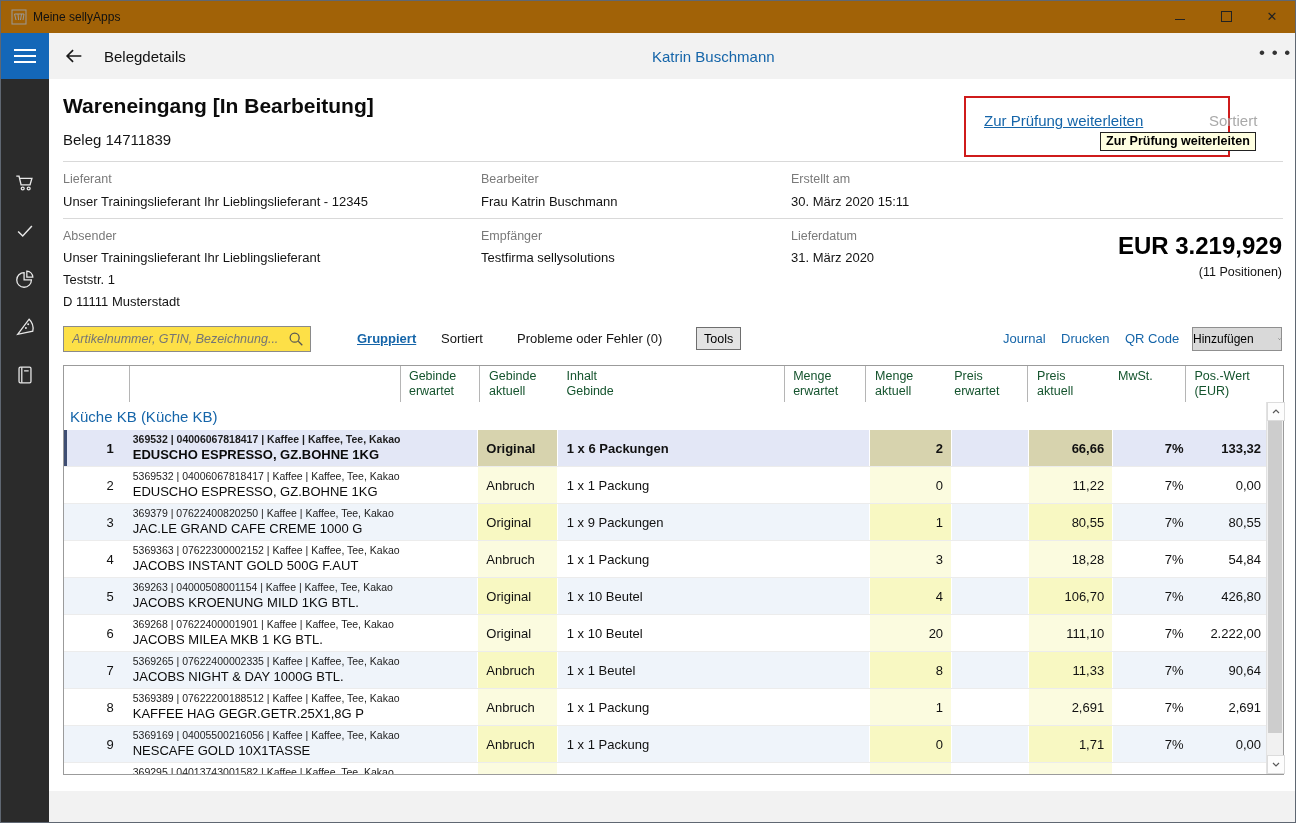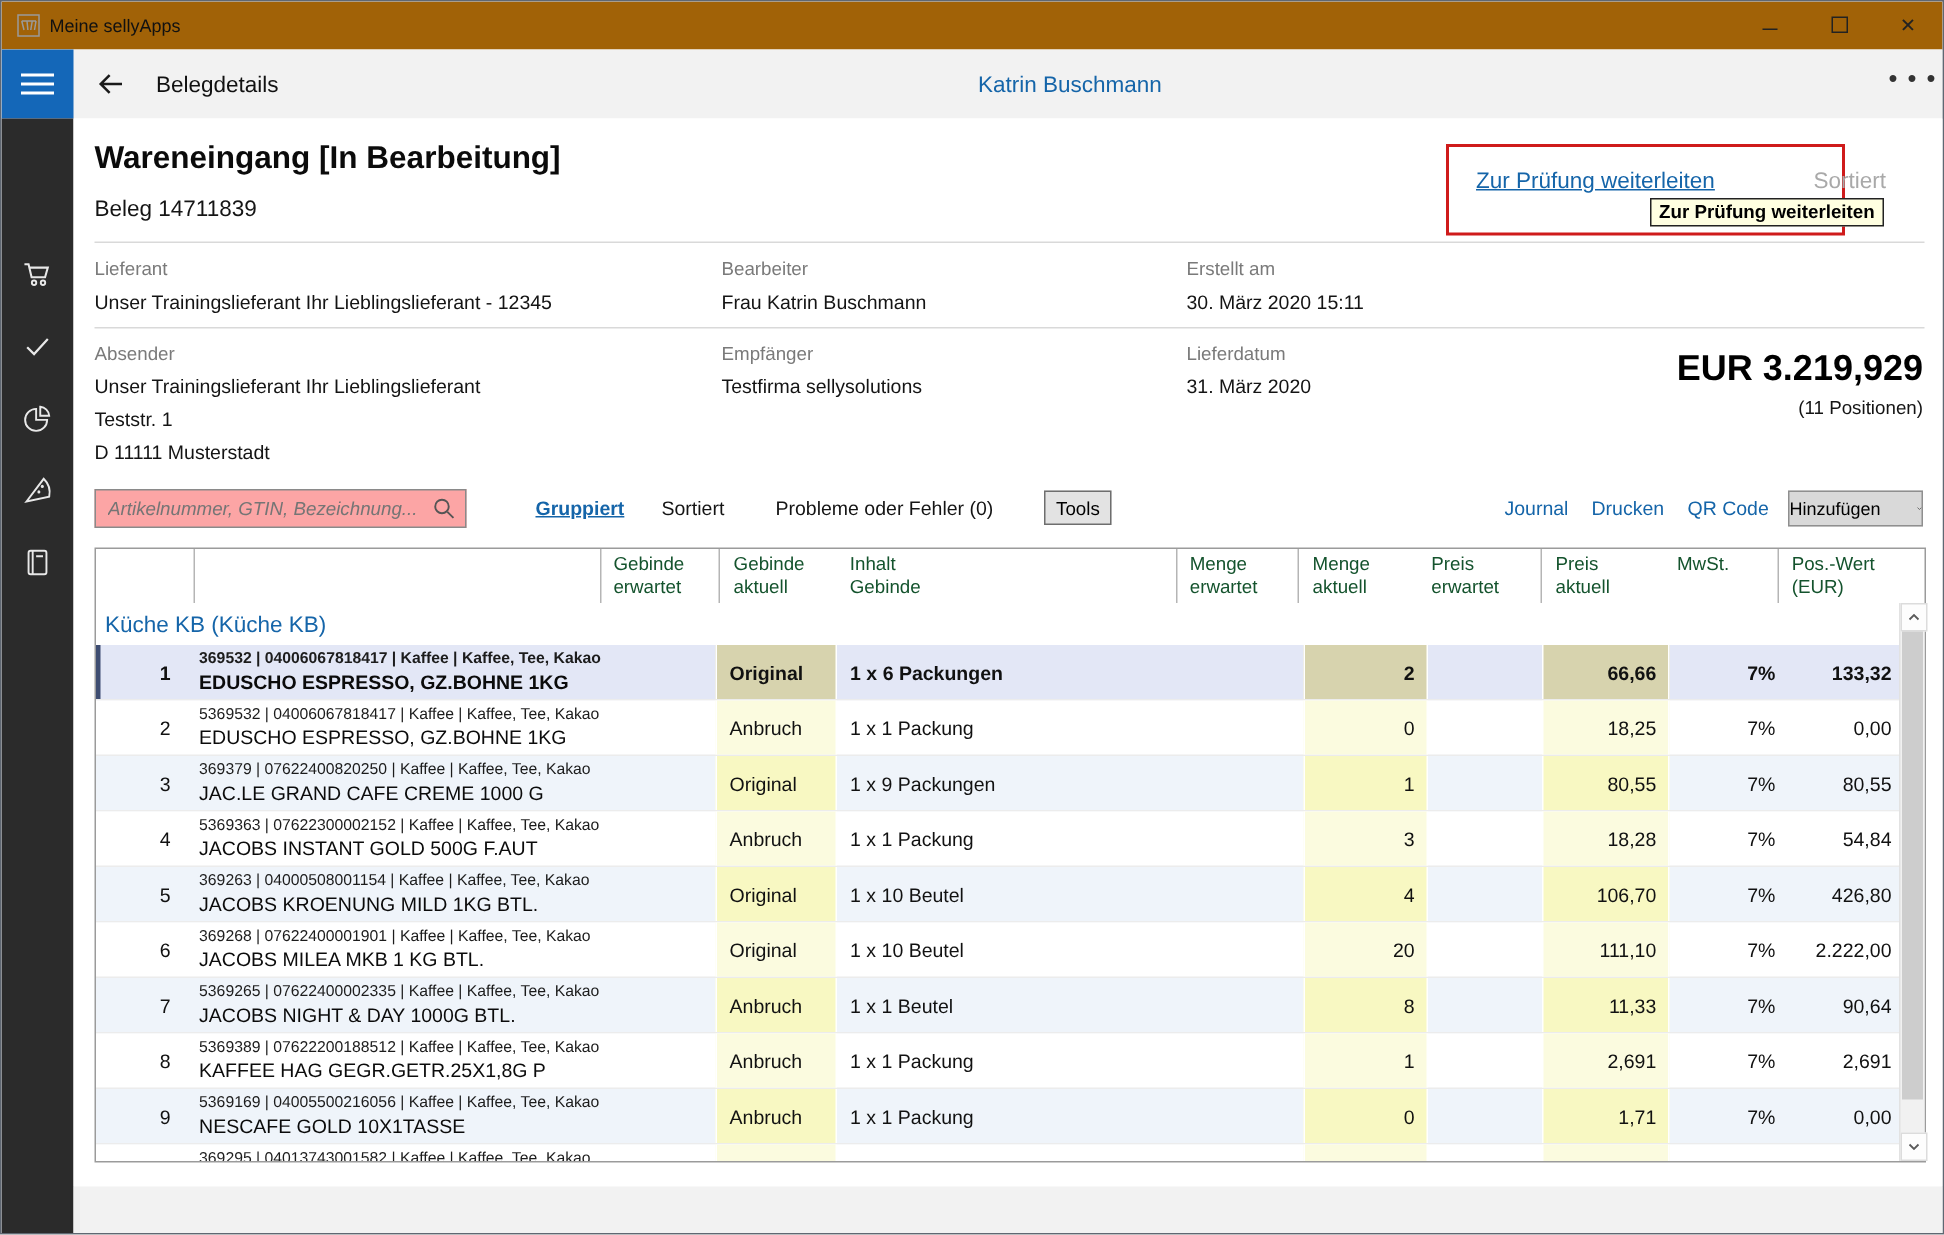--- a/index.html
+++ b/index.html
@@ -42,21 +42,21 @@
   #tooltip{left:1099px;top:131px;background:#ffffe1;border:1px solid #222;padding:1px 5px 2px 5px;font-size:12.5px;font-weight:600;color:#000;white-space:nowrap;}
 
   .hr{height:1px;background:#d9d9d9;left:62px;width:1220px;}
   .flabel{font-size:12.5px;color:#7a7a7a;}
   .fvalue{font-size:13px;color:#141414;}
 
   #total-amount{right:13px;top:231px;font-size:24px;font-weight:bold;color:#000;text-align:right;}
   #total-pos{right:13px;top:264px;font-size:12.5px;color:#141414;text-align:right;}
 
   
-  #searchbox{left:62px;top:325px;width:248px;height:26px;border:1px solid #8a8a8a;background:#fca5a5;display:flex;align-items:center;}
+  #searchbox{left:62px;top:325px;width:248px;height:26px;border:1px solid #8a8a8a;background:#fde047;display:flex;align-items:center;}
   #searchbox input{flex:1;border:none;outline:none;font-family:"Liberation Sans",sans-serif;font-size:12.5px;font-style:italic;color:#555;padding:0 2px 0 8px;background:transparent;}
   #search-glyph{width:18px;height:18px;margin-right:5px;flex:0 0 auto;}
   .ttab{top:330px;font-size:13px;color:#141414;}
   .ttab.active{color:#1565a9;text-decoration:underline;font-weight:bold;}
   #tools-btn{left:695px;top:326px;height:23px;padding:0 7px;background:#e3e3e3;border:1px solid #6e6e6e;font-size:12.5px;color:#000;display:flex;align-items:center;}
   .rlink{top:330px;font-size:13px;color:#1565a9;}
   #add-btn{left:1191px;top:326px;width:90px;height:24px;background:#d9d9d9;border:1px solid #8f8f8f;display:flex;align-items:center;justify-content:flex-start;gap:24px;font-size:12px;color:#000;}
 
   
   #table{left:62px;top:364px;width:1221px;height:410px;border:1px solid #9b9b9b;background:#fff;}
@@ -262,21 +262,21 @@
           <div class="cell cell-article">
             <div class="meta">5369532 | 04006067818417 | Kaffee | Kaffee, Tee, Kakao</div>
             <div class="aname">EDUSCHO ESPRESSO, GZ.BOHNE 1KG</div>
           </div>
           <div class="cell cell-geb-erw"></div>
           <div class="cell cell-geb-akt hl">Anbruch</div>
           <div class="cell cell-inhalt">1 x 1 Packung</div>
           <div class="cell cell-menge-erw"></div>
           <div class="cell cell-menge-akt num hl">0</div>
           <div class="cell cell-preis-erw"></div>
-          <div class="cell cell-preis-akt num hl">18,25</div>
+          <div class="cell cell-preis-akt num hl">11,22</div>
           <div class="cell cell-mwst num">7%</div>
           <div class="cell cell-pos num">0,00</div>
         </div>
         <div class="trow alt">
           <div class="cell cell-nr">3</div>
           <div class="cell cell-article">
             <div class="meta">369379 | 07622400820250 | Kaffee | Kaffee, Tee, Kakao</div>
             <div class="aname">JAC.LE GRAND CAFE CREME 1000 G</div>
           </div>
           <div class="cell cell-geb-erw"></div>

